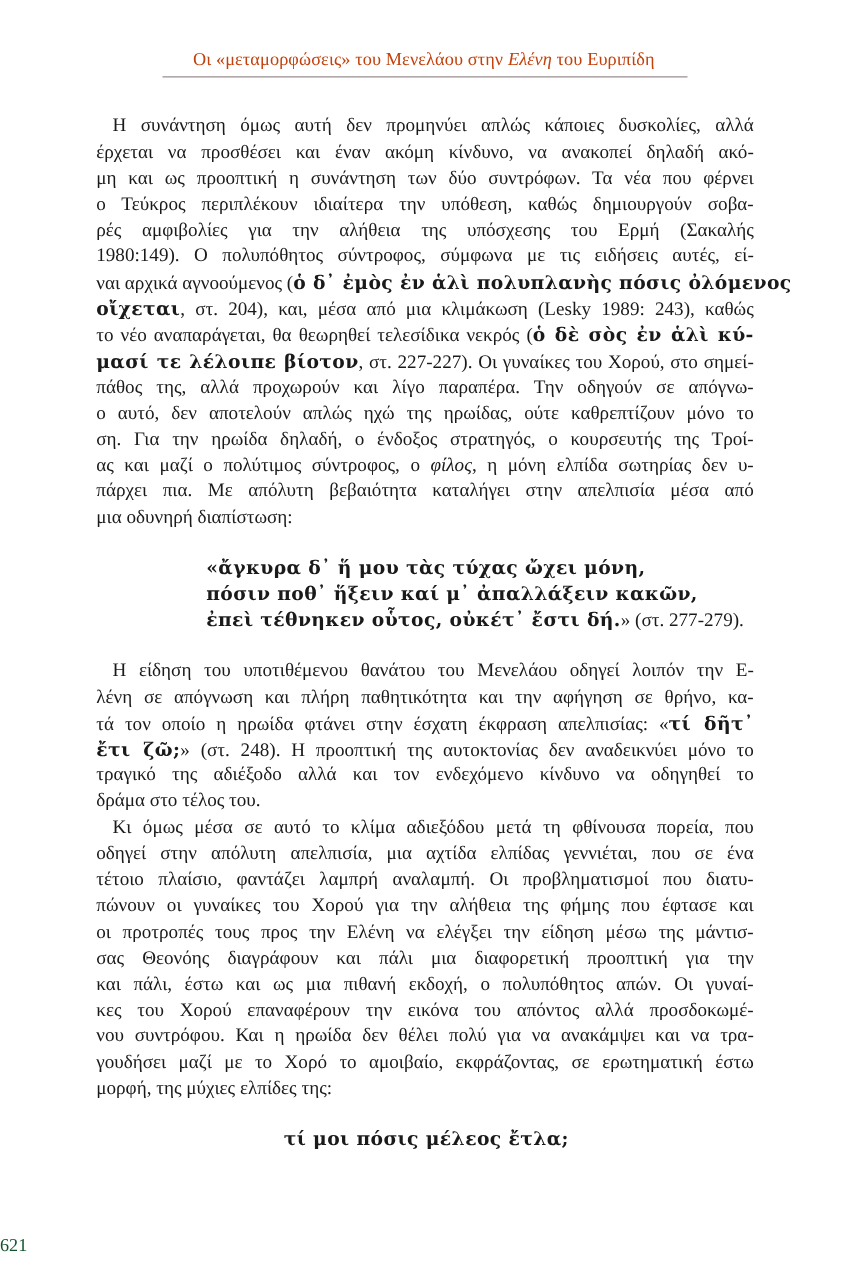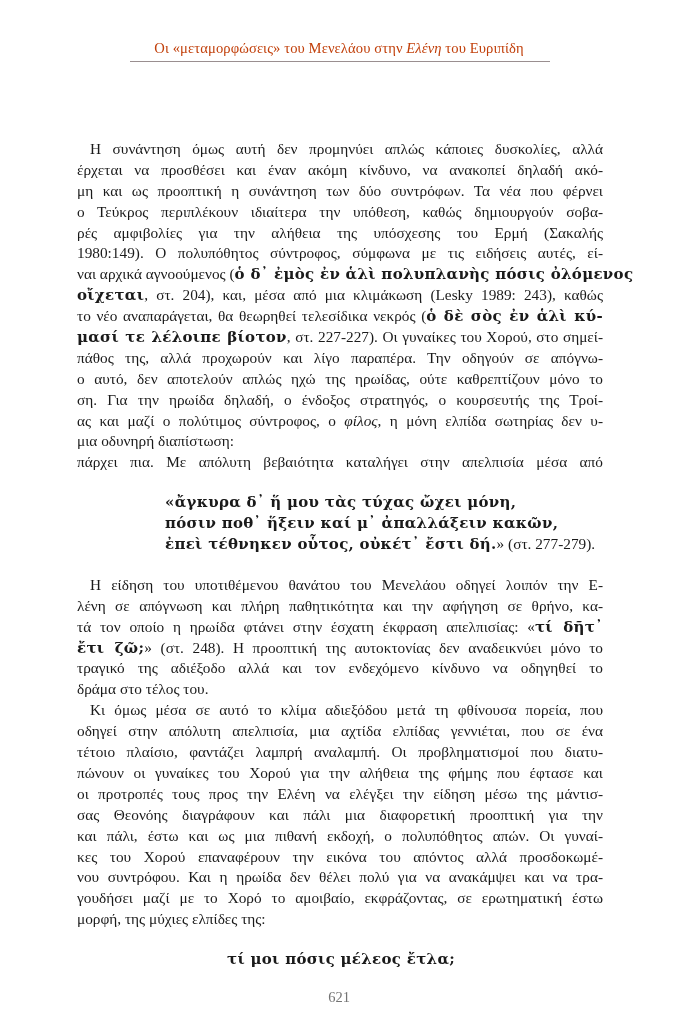--- a/index.html
+++ b/index.html
@@ -1,34 +1,34 @@
 <!DOCTYPE html>
 <html><head>
 <meta charset="utf-8">
 <style>
   html, body { margin: 0; padding: 0; background: #ffffff; }
   body { width: 678px; height: 1024px; position: relative; overflow: hidden;
          font-family: "Liberation Serif", "DejaVu Serif", serif; color: #1a1a1a; }
   .header { position: absolute; top: 40px; left: 130px; width: 418px; text-align: center;
             font-size: 14.6px; color: #c2410c; letter-spacing: 0.1px; }
   .header-rule { position: absolute; top: 61px; left: 130px; width: 420px; height: 1px; background: #9a8f90; }
-  .body { position: absolute; top: 91px; left: 77px; width: 526px; font-size: 15.3px; margin-top: 48px; }
+  .body { position: absolute; top: 91px; left: 77px; width: 526px; font-size: 15.3px; }
   .line { height: 20.9px; line-height: 20.9px; white-space: nowrap; text-align: justify;
           text-align-last: justify; }
   .line.last { text-align-last: left; }
   .line.indent { padding-left: 13px; }
   .b { font-weight: bold; font-family: "DejaVu Serif", serif; font-size: 15px; letter-spacing: 0.3px; }
   .i { font-style: italic; }
   .quote { margin-top: 19px; padding-left: 88px; }
   .quote .line { text-align-last: left; }
   .gap { height: 20px; }
   .verse { margin-top: 19px; padding-left: 150px; }
   .verse .line { text-align-last: left; }
-  .pagenum { position: absolute; top: 989px; left: 0; width: 678px; text-align: center;
-             font-size: 14.5px; color: #737373; }
+  .pagenum { position: absolute; top: 989px; left: 0; width: 678px; 
+             font-size: 14.5px; color: #14532d; }
 </style>
 </head>
 <body>
 
 <div class="header">
   <span>Οι «μεταμορφώσεις» του Μενελάου στην </span><span class="i">Ελένη</span><span> του Ευριπίδη</span>
 </div>
 <div class="header-rule"></div>
 
 <div class="body">
@@ -40,22 +40,22 @@
       <div class="line"><span>ρές αμφιβολίες για την αλήθεια της υπόσχεσης του Ερμή (Σακαλής</span></div>
       <div class="line"><span>1980:149). Ο πολυπόθητος σύντροφος, σύμφωνα με τις ειδήσεις αυτές, εί-</span></div>
       <div class="line"><span>ναι αρχικά αγνοούμενος (</span><span class="b">ὁ δ᾽ ἐμὸς ἐν ἁλὶ πολυπλανὴς  πόσις ὀλόμενος</span></div>
       <div class="line"><span class="b">οἴχεται</span><span>, στ. 204), και, μέσα από μια κλιμάκωση (Lesky 1989: 243), καθώς</span></div>
       <div class="line"><span>το νέο αναπαράγεται, θα θεωρηθεί τελεσίδικα νεκρός (</span><span class="b">ὁ δὲ σὸς ἐν ἁλὶ κύ-</span></div>
       <div class="line"><span class="b">μασί τε λέλοιπε βίοτον</span><span>, στ. 227-227). Οι γυναίκες του Χορού, στο σημεί-</span></div>
       <div class="line"><span>πάθος της, αλλά προχωρούν και λίγο παραπέρα. Την οδηγούν σε απόγνω-</span></div>
       <div class="line"><span>ο αυτό, δεν αποτελούν απλώς ηχώ της ηρωίδας, ούτε καθρεπτίζουν μόνο το</span></div>
       <div class="line"><span>ση. Για την ηρωίδα δηλαδή, ο ένδοξος στρατηγός, ο κουρσευτής της Τροί-</span></div>
       <div class="line"><span>ας και μαζί ο πολύτιμος σύντροφος, ο </span><span class="i">φίλος</span><span>, η μόνη ελπίδα σωτηρίας δεν υ-</span></div>
+      <div class="line"><span>πάρχει πια. Με απόλυτη βεβαιότητα καταλήγει στην απελπισία μέσα από</span></div>
       <div class="line last"><span>μια οδυνηρή διαπίστωση:</span></div>
-      <div class="line"><span>πάρχει πια. Με απόλυτη βεβαιότητα καταλήγει στην απελπισία μέσα από</span></div>
     </div>
   <div id="q1" class="quote">
       <div class="line"><span class="b">«ἄγκυρα δ᾽ ἥ μου τὰς τύχας ὤχει μόνη,</span></div>
       <div class="line"><span class="b">πόσιν ποθ᾽ ἥξειν καί μ᾽ ἀπαλλάξειν κακῶν,</span></div>
       <div class="line last"><span class="b">ἐπεὶ τέθνηκεν οὗτος, οὐκέτ᾽ ἔστι δή.</span><span>» (στ. 277-279).</span></div>
     </div>
   <div class="gap"></div>
   <div id="p2">
       <div class="line indent"><span>Η είδηση του υποτιθέμενου θανάτου του Μενελάου οδηγεί λοιπόν την Ε-</span></div>
       <div class="line"><span>λένη σε απόγνωση και πλήρη παθητικότητα και την αφήγηση σε θρήνο, κα-</span></div>

